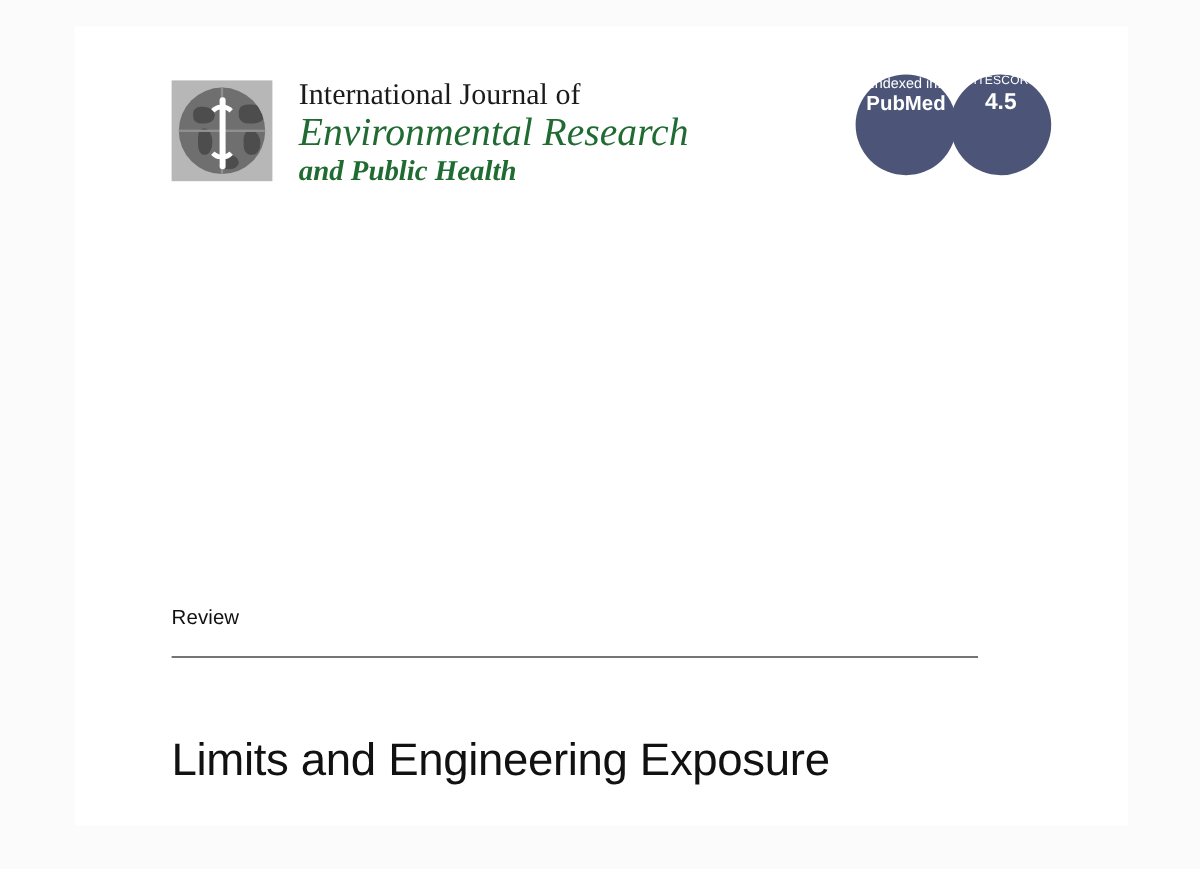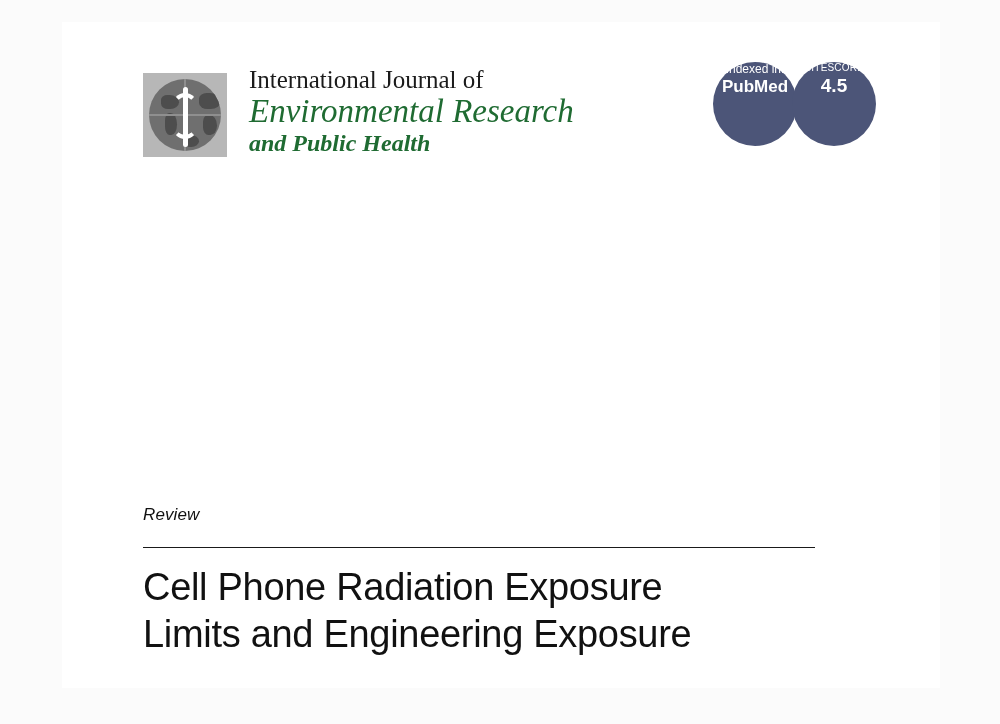--- a/index.html
+++ b/index.html
@@ -49,21 +49,21 @@
     width: 1000px; height: 36px;
     background: #fbfbfb;
   }
 
   
   #masthead {
     position: absolute;
     left: 143px;
     top: 62px;
     display: flex;
-    align-items: flex-end;
+    align-items: center;
   }
 
   .journal-logo {
     width: 84px;
     height: 84px;
     background: #b7b7b7;
     position: relative;
     flex: 0 0 auto;
     overflow: hidden;
   }
@@ -210,21 +210,20 @@
     position: absolute;
     left: 143px;
     top: 505px;
     width: 672px;
   }
   #article-type {
     font-size: 17px;
     color: #111111;
     font-weight: normal;
     letter-spacing: 0.1px;
-    font-style: italic;
   }
   #rule {
     margin-top: 22px;
     width: 672px;
     height: 1px;
     background: #1a1a1a;
   }
   #article-title {
     margin-top: 16px;
     font-size: 38px;
@@ -273,18 +272,18 @@
     <div class="badge citescore">
       <span class="b-top">CITESCORE</span>
       <span class="b-main">4.5</span>
     </div>
   </div>
 
   <div id="article-head">
     <div id="article-type">Review</div>
     <div id="rule"></div>
     <h1 id="article-title">
-      <span>Cell Phone Radiation Exposure</span><br>
+      <br>
       <span>Limits and Engineering Exposure</span>
     </h1>
   </div>
 
 </div>
 
 </body></html>

